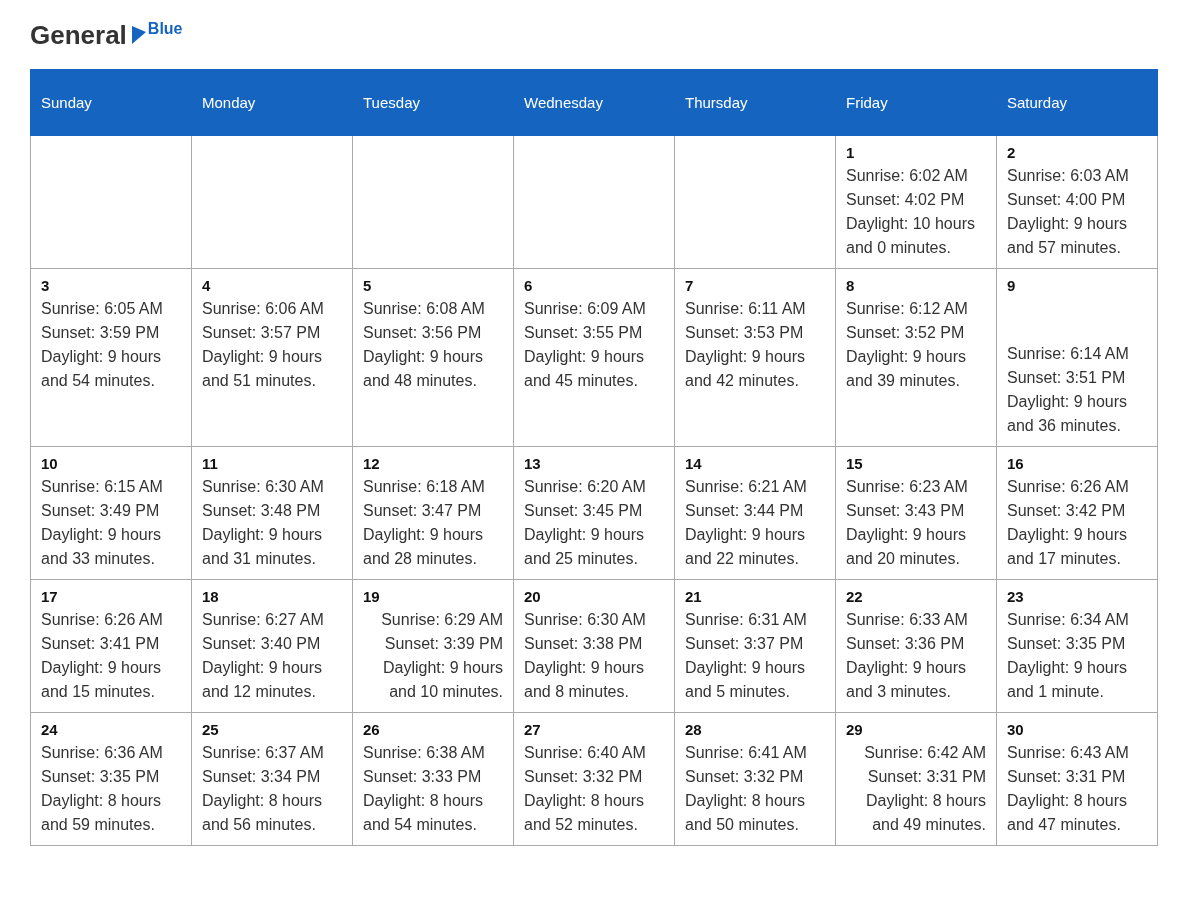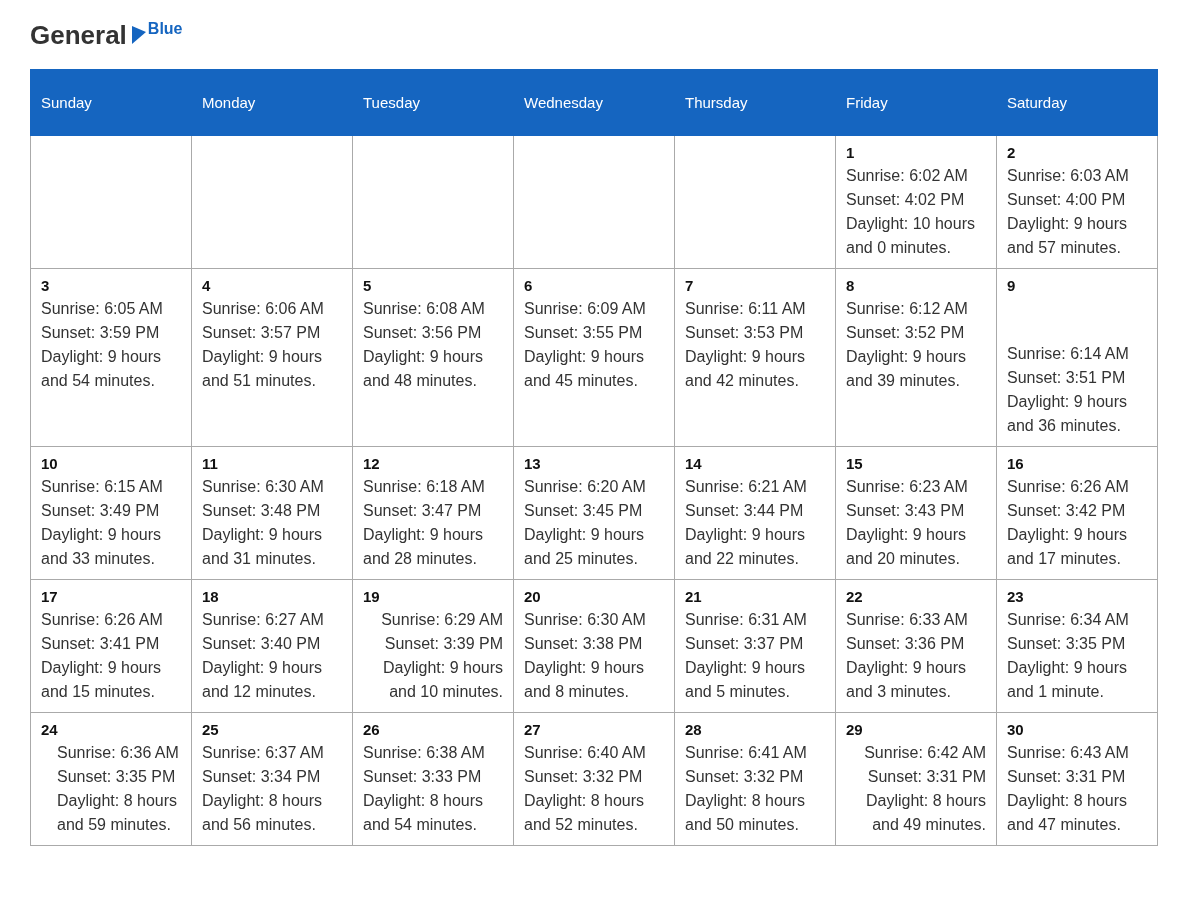--- a/index.html
+++ b/index.html
@@ -260,21 +260,21 @@
         <td>
           <span class="day-num">23</span>
           <div class="day-info" style="white-space: pre-line;">Sunrise: 6:34 AM
 Sunset: 3:35 PM
 Daylight: 9 hours and 1 minute.</div>
         </td>
       </tr>
       <tr>
         <td>
           <span class="day-num">24</span>
-          <div class="day-info" style="white-space: pre-line; margin-left: 16px;">Sunrise: 6:36 AM
+          <div class="day-info" style="white-space: pre-line;">Sunrise: 6:36 AM
 Sunset: 3:35 PM
 Daylight: 8 hours and 59 minutes.</div>
         </td>
         <td>
           <span class="day-num">25</span>
           <div class="day-info" style="white-space: pre-line;">Sunrise: 6:37 AM
 Sunset: 3:34 PM
 Daylight: 8 hours and 56 minutes.</div>
         </td>
         <td>

